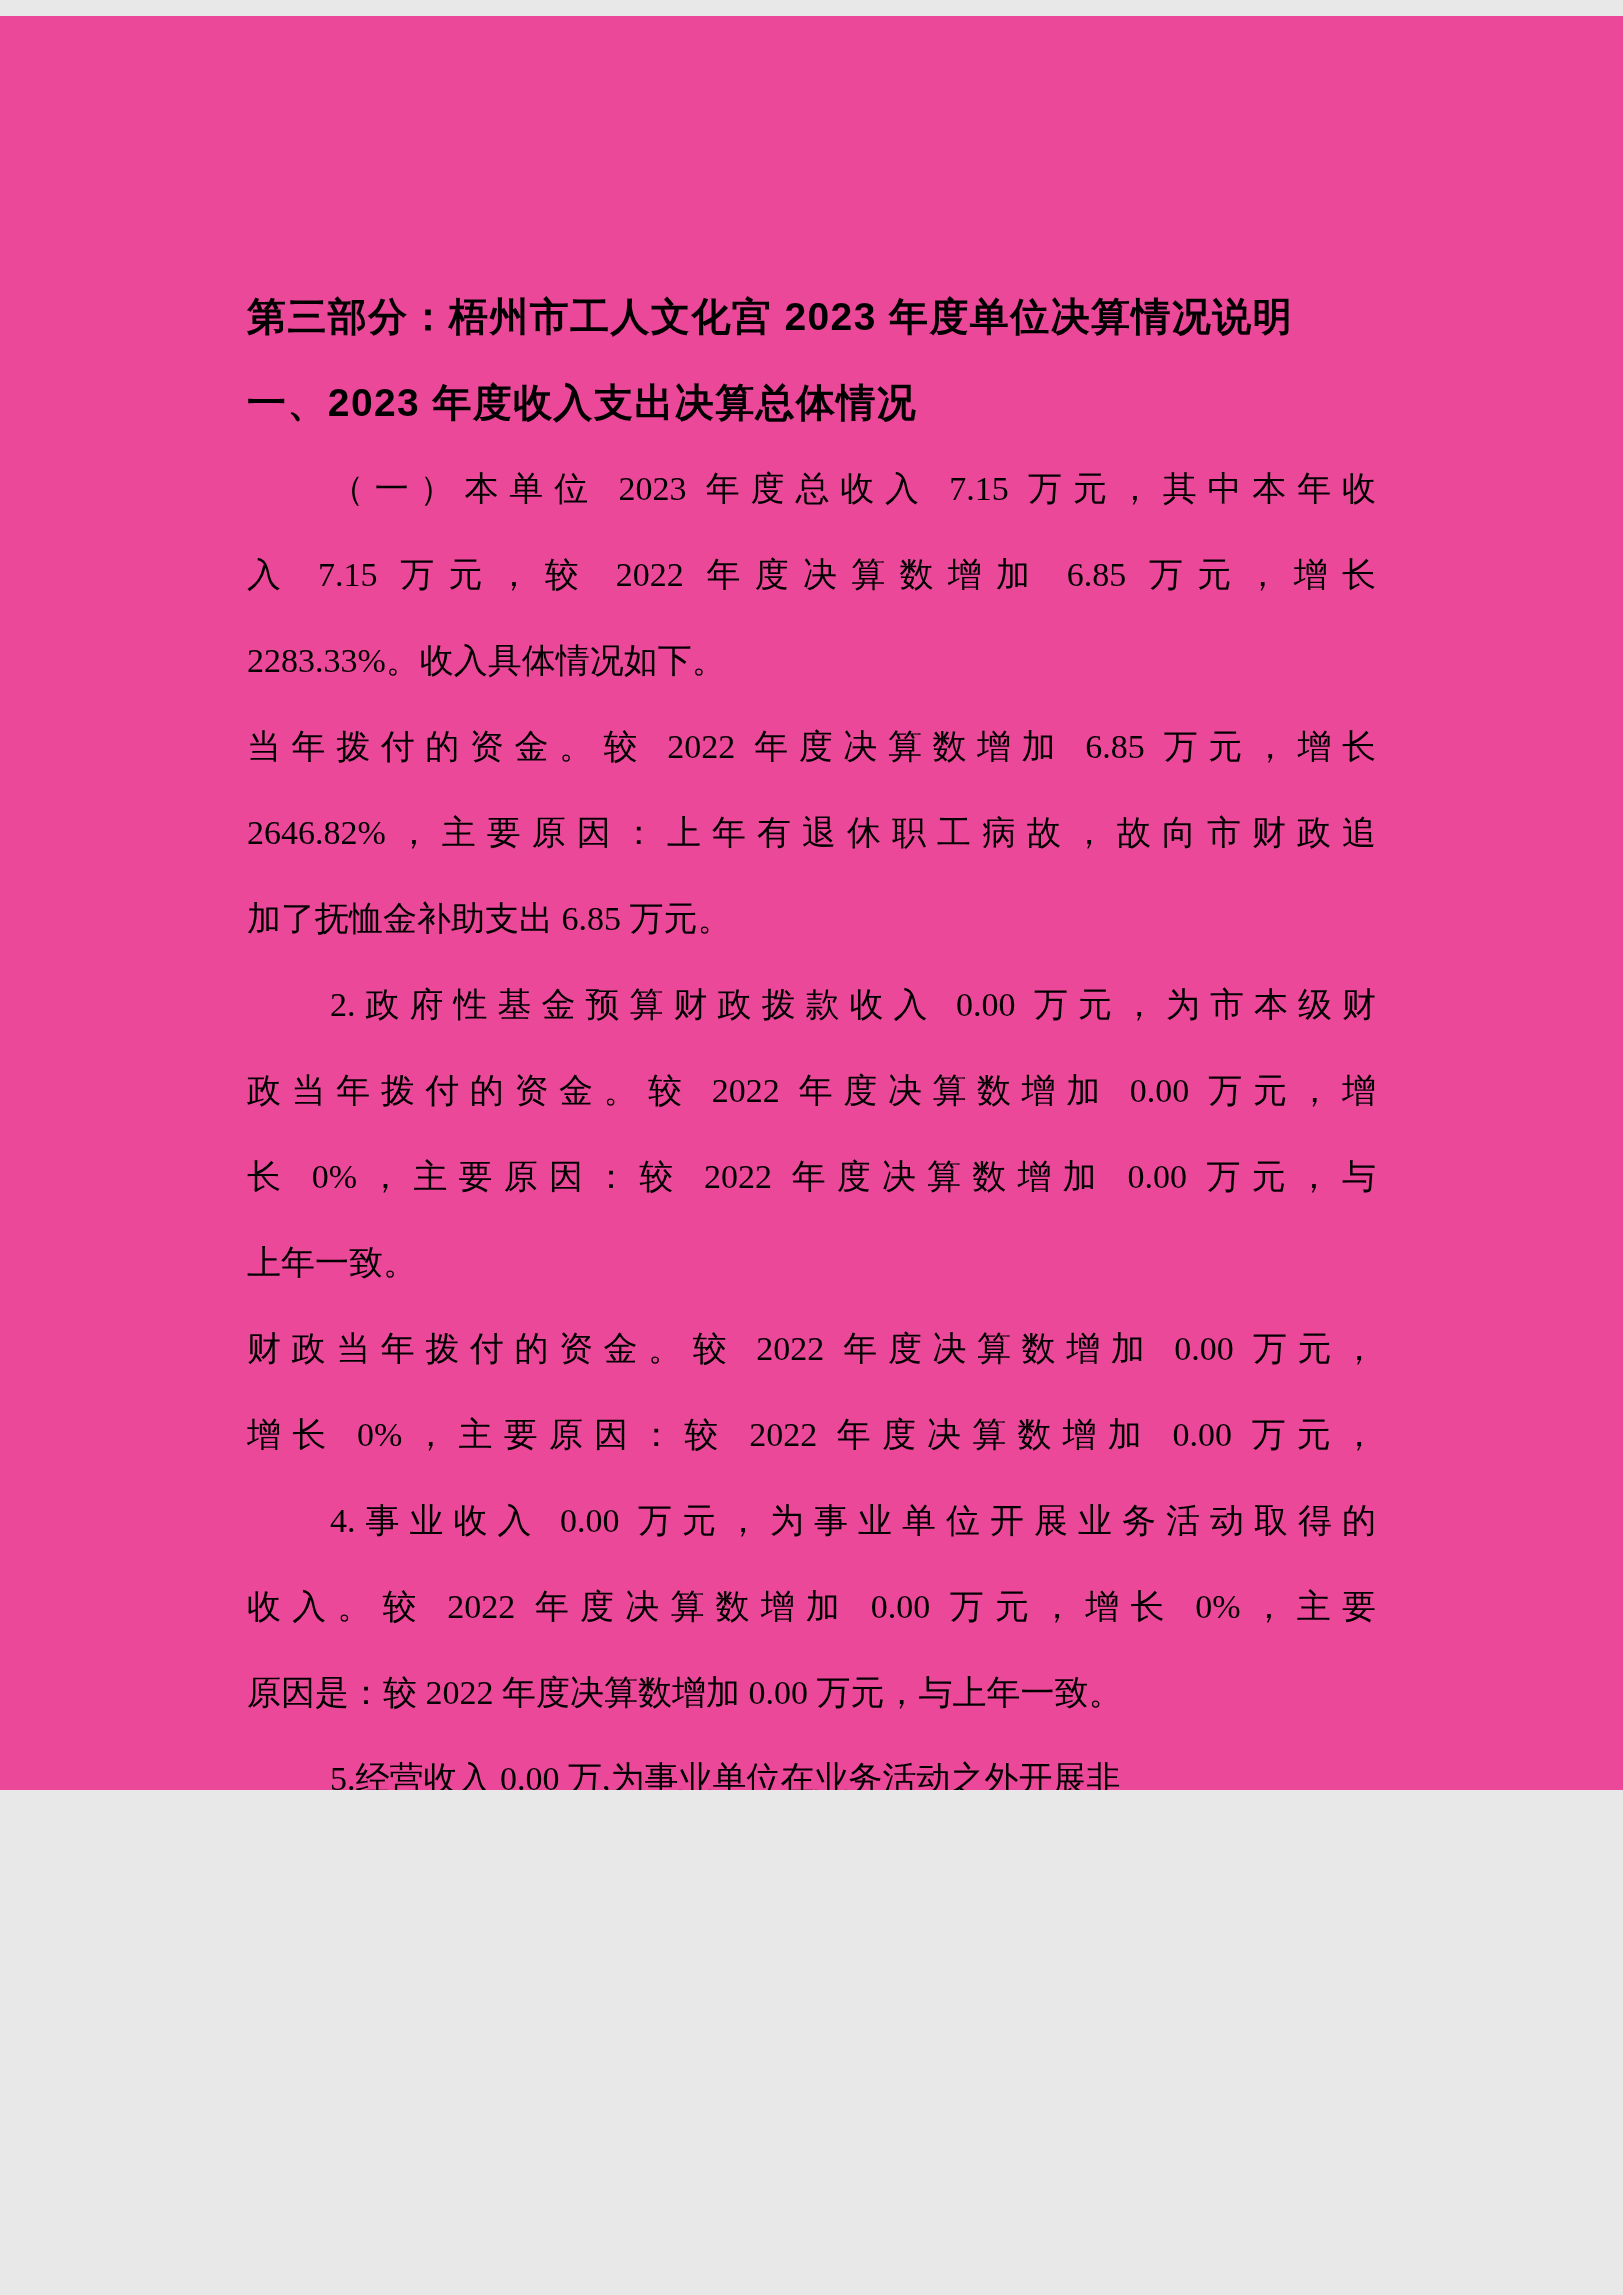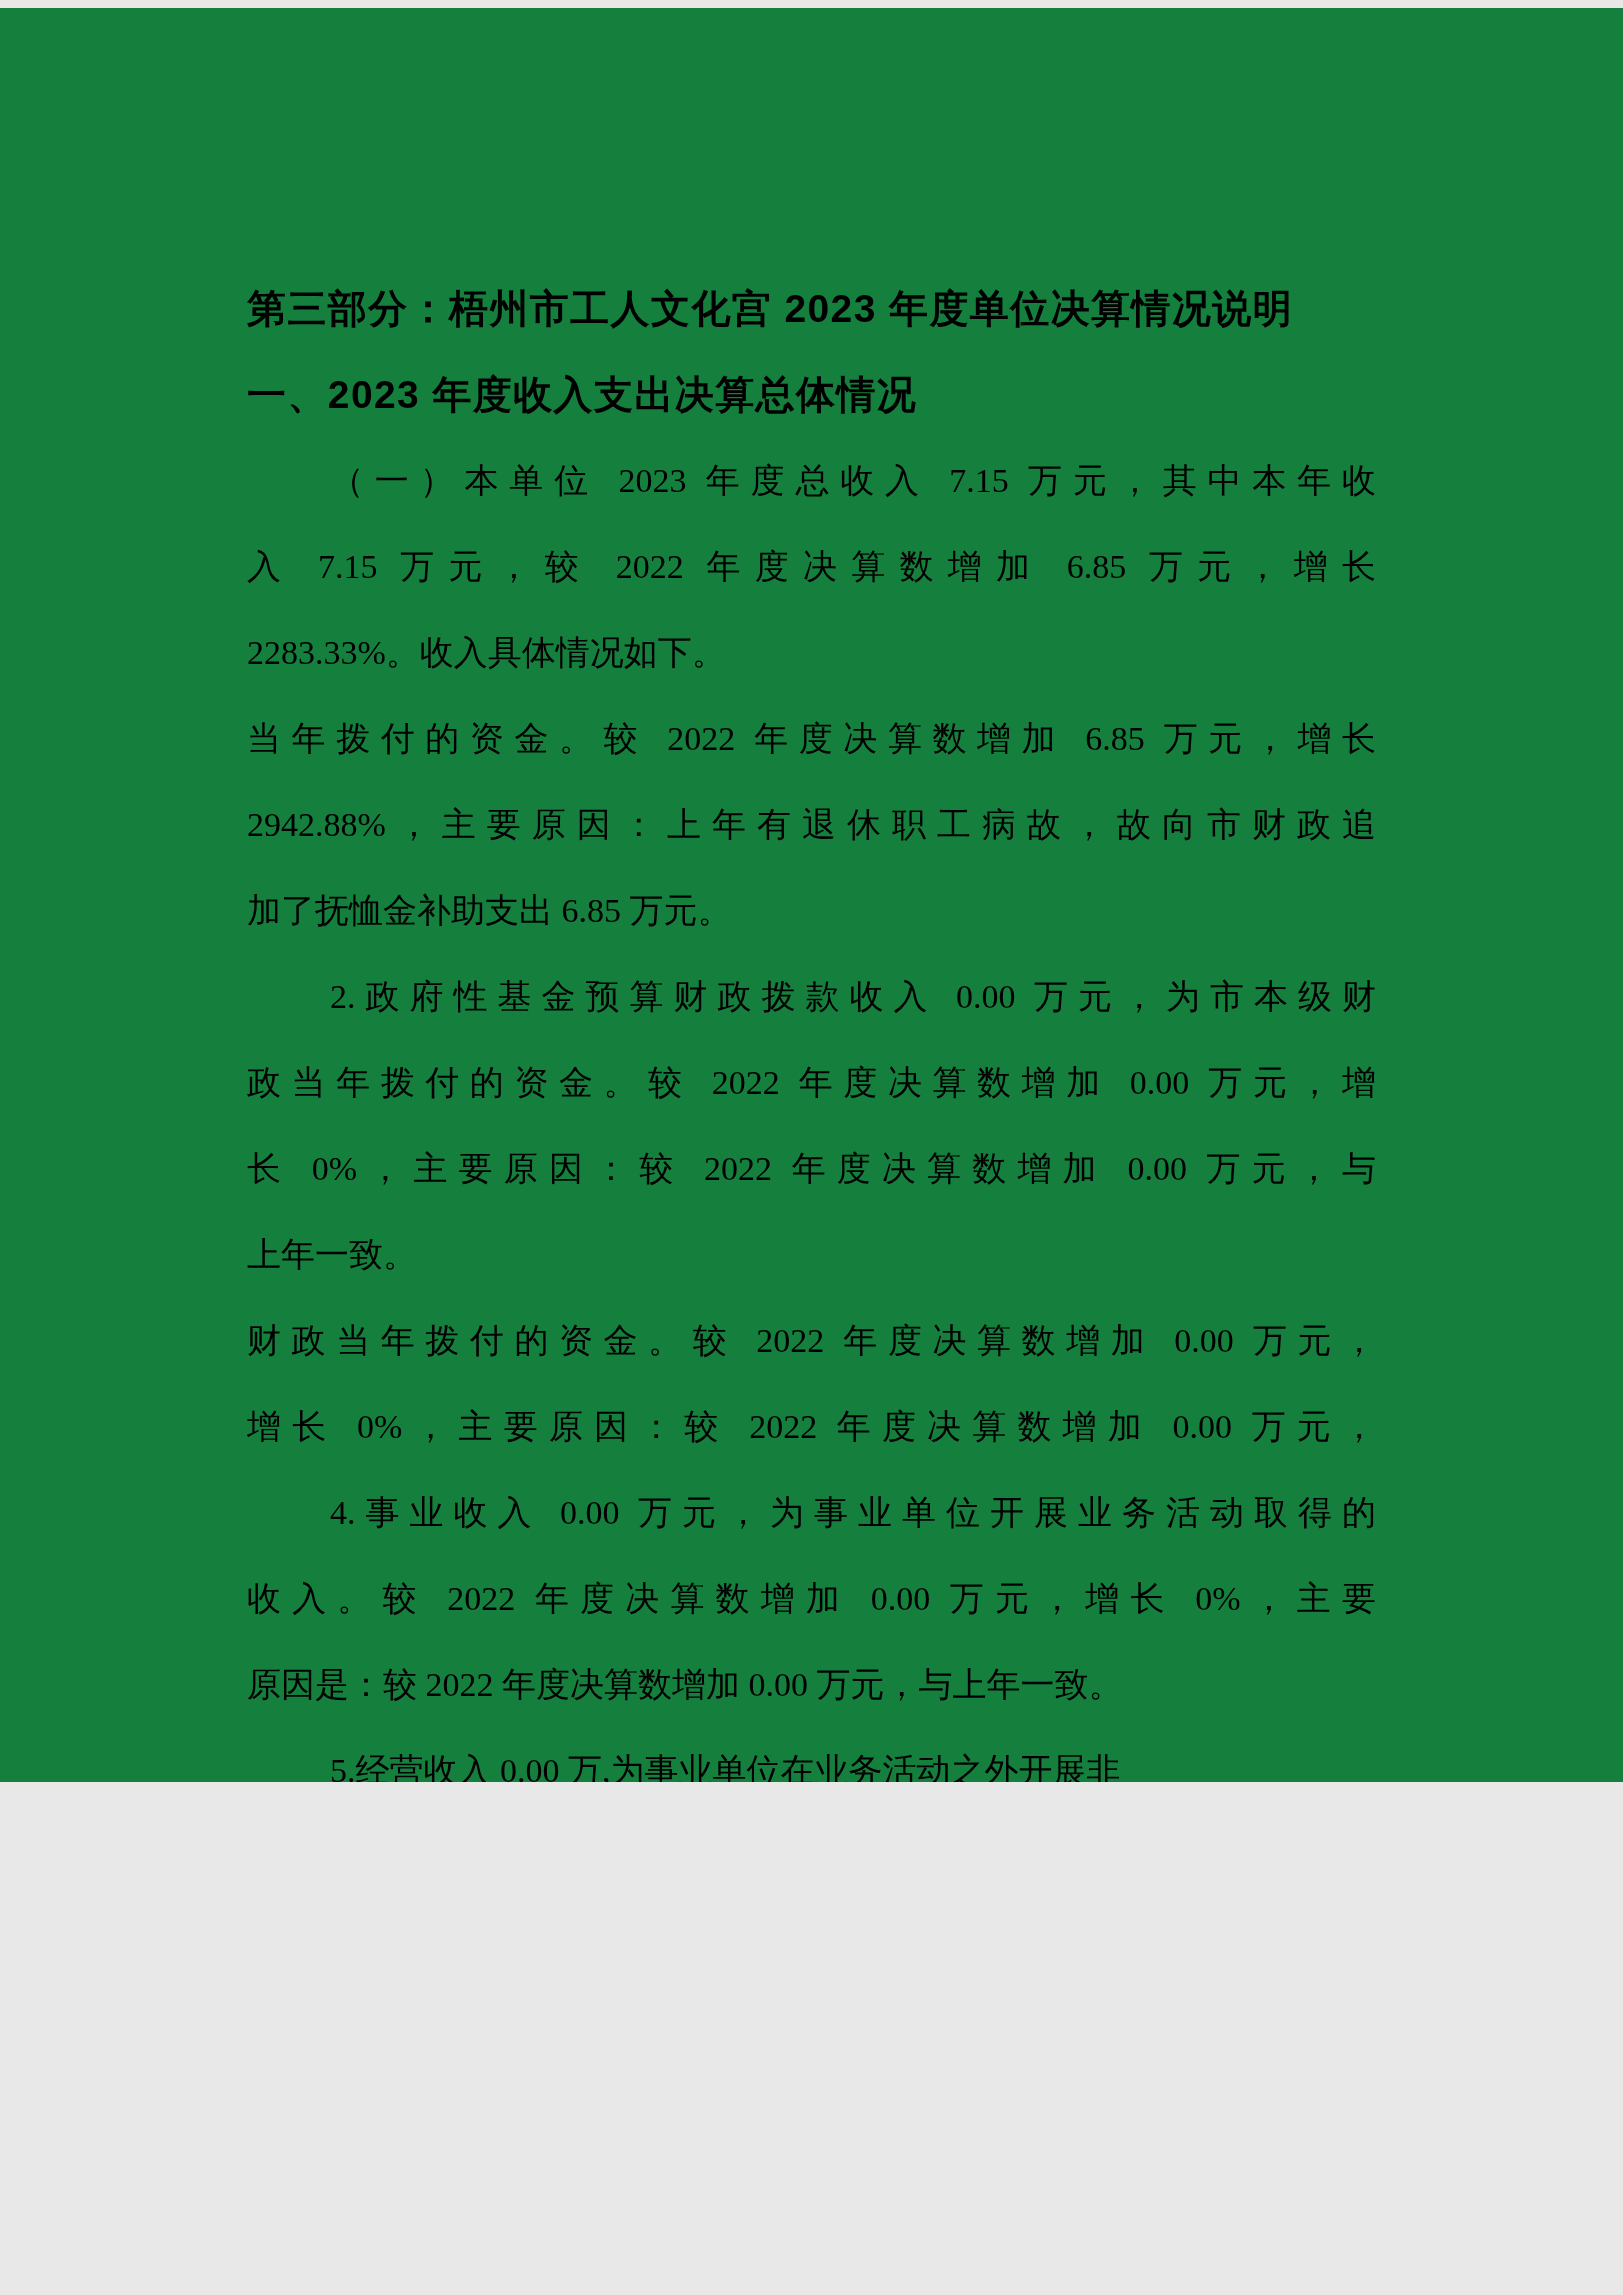--- a/index.html
+++ b/index.html
@@ -1,22 +1,22 @@
 <!DOCTYPE html>
 <html style="font-size:11.2px"><head>
 <meta charset="utf-8">
 <title>Document</title>
 <style>
   html, body { margin: 0; padding: 0; background: #e8e8e8; }
   .page {
     position: relative;
     width: 1623px;
     height: 1774px;
-    margin: 8px auto;
-    background: #15803d;
+    margin: 16px auto;
+    background: #ec4899;
     box-sizing: border-box;
     padding: 258px 247px 0 247px;
     color: #000000;
     font-family: "Liberation Serif", serif;
     overflow: hidden;
   }
   .h-line {
     font-family: "Liberation Sans", sans-serif;
     font-weight: 700;
     font-size: 39px;
@@ -58,21 +58,21 @@
   <div class="h-line">第三部分：梧州市工人文化宫 2023 年度单位决算情况说明</div>
   <div class="h-line">一、2023 年度收入支出决算总体情况</div>
   <div>
       <div class="para">
         <div class="line first just">（一）本单位 2023 年度总收入 7.15 万元，其中本年收</div>
         <div class="line just">入 7.15 万元，较 2022 年度决算数增加 6.85 万元，增长</div>
         <div class="line">2283.33%。收入具体情况如下。</div>
       </div>
       <div class="para">
         <div class="line just">当年拨付的资金。较 2022 年度决算数增加 6.85 万元，增长</div>
-        <div class="line just">2942.88%，主要原因：上年有退休职工病故，故向市财政追</div>
+        <div class="line just">2646.82%，主要原因：上年有退休职工病故，故向市财政追</div>
         <div class="line">加了抚恤金补助支出 6.85 万元。</div>
       </div>
       <div class="para">
         <div class="line first just">2.政府性基金预算财政拨款收入 0.00 万元，为市本级财</div>
         <div class="line just">政当年拨付的资金。较 2022 年度决算数增加 0.00 万元，增</div>
         <div class="line just">长 0%，主要原因：较 2022 年度决算数增加 0.00 万元，与</div>
         <div class="line">上年一致。</div>
       </div>
       <div class="para">
         <div class="line just">财政当年拨付的资金。较 2022 年度决算数增加 0.00 万元，</div>

